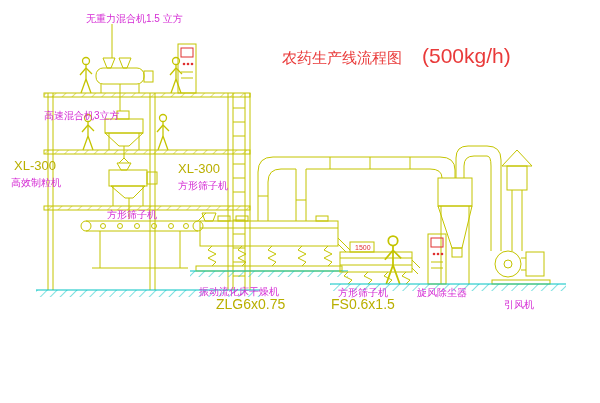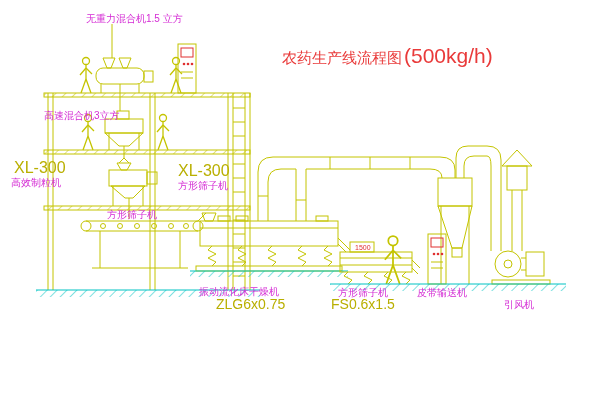--- a/index.html
+++ b/index.html
@@ -1,23 +1,23 @@
 <!DOCTYPE html>
 <html><head>
 <meta charset="utf-8">
 <style>
   html,body{margin:0;padding:0;background:#fff}
   .canvas{position:relative;width:600px;height:403px;background:#ffffff;overflow:hidden;
           font-family:"Liberation Sans",sans-serif}
   svg{position:absolute;left:0;top:0}
   .lbl{position:absolute;white-space:nowrap;line-height:1.1}
   .magenta{color:#d42ad4;font-size:10px}
-  .yellow{color:#b9af00;font-size:16px}
+  .yellow{color:#b9af00;font-size:13px}
   .tag{font-size:7px;color:#e03030}
-  .title{position:absolute;left:282px;top:44px;display:flex;align-items:baseline;gap:2px;color:#e93a3a}
+  .title{position:absolute;left:282px;top:44px;display:flex;align-items:baseline;gap:20px;color:#e93a3a}
   .title .t1{font-size:15px}
   .title .t2{font-size:21px}
 </style>
 </head>
 <body>
 
 <div class="canvas">
 
   <svg width="600" height="403" viewBox="0 0 600 403">
     <defs>
@@ -233,16 +233,16 @@
   <span class="lbl yellow" style="left:14px;top:159px">XL-300</span>
   <span class="lbl magenta" style="left:11px;top:177px">高效制粒机</span>
   <span class="lbl yellow" style="left:178px;top:162px">XL-300</span>
   <span class="lbl magenta" style="left:178px;top:180px">方形筛子机</span>
   <span class="lbl magenta" style="left:107px;top:209px">方形筛子机</span>
   <span class="lbl magenta" style="left:199px;top:286px">振动流化床干燥机</span>
   <span class="lbl yellow" style="left:216px;top:297px;font-size:14px">ZLG6x0.75</span>
   <span class="lbl magenta" style="left:338px;top:287px">方形筛子机</span>
   <span class="lbl yellow" style="left:331px;top:297px;font-size:14px">FS0.6x1.5</span>
   <span class="lbl tag" style="left:355px;top:244px">1500</span>
-  <span class="lbl magenta" style="left:417px;top:287px">皮带输送机</span>
+  <span class="lbl magenta" style="left:417px;top:287px">旋风除尘器</span>
   <span class="lbl magenta" style="left:504px;top:299px">引风机</span>
 
 </div>
 
 </body></html>

